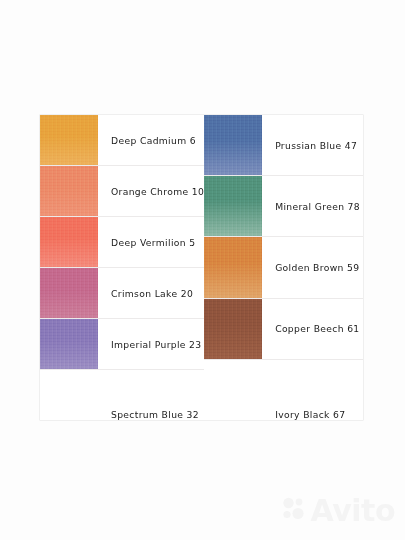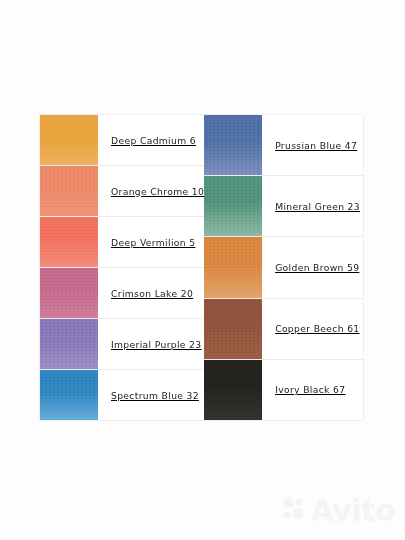--- a/index.html
+++ b/index.html
@@ -25,37 +25,36 @@
   #chart {
     position: absolute;
     left: 40px;
     top: 115px;
     width: 323px;
     height: 305px;
     display: grid;
     grid-template-columns: 1fr 1fr;
     background: #ffffff;
     box-shadow: 0 0 0 0.5px #e2e2e2;
-    text-decoration: underline;
   }
 
   .col {
     display: flex;
     flex-direction: column;
   }
 
   .row {
     flex: 1 1 0;
     display: flex;
     align-items: stretch;
     border-bottom: 1px solid #eceaea;
     background: #ffffff;
     min-height: 0;
   }
-  .col .row:last-child { border-bottom: none; }
+  .col .row:last-child { border-bottom: none; align-items: flex-end; }
 
   .swatch {
     width: 58px;
     flex: 0 0 58px;
     position: relative;
     overflow: hidden;
   }
   
   .swatch::after {
     content: "";
@@ -145,21 +144,21 @@
       </div>
     </div>
 
     <div class="col">
       <div class="row">
         <div class="swatch" style="background: linear-gradient(rgb(79, 111, 165) 0%, rgb(79, 111, 165) 42%, rgb(123, 141, 187) 100%);"></div>
         <div class="label">Prussian Blue 47</div>
       </div>
       <div class="row">
         <div class="swatch" style="background: linear-gradient(rgb(81, 145, 122) 0%, rgb(81, 145, 122) 42%, rgb(140, 183, 164) 100%);"></div>
-        <div class="label">Mineral Green 23</div>
+        <div class="label">Mineral Green 78</div>
       </div>
       <div class="row">
         <div class="swatch" style="background: linear-gradient(rgb(216, 132, 63) 0%, rgb(216, 132, 63) 42%, rgb(224, 163, 103) 100%);"></div>
         <div class="label">Golden Brown 59</div>
       </div>
       <div class="row">
         <div class="swatch" style="background: linear-gradient(rgb(142, 83, 60) 0%, rgb(142, 83, 60) 42%, rgb(154, 93, 68) 100%);"></div>
         <div class="label">Copper Beech 61</div>
       </div>
       <div class="row">

